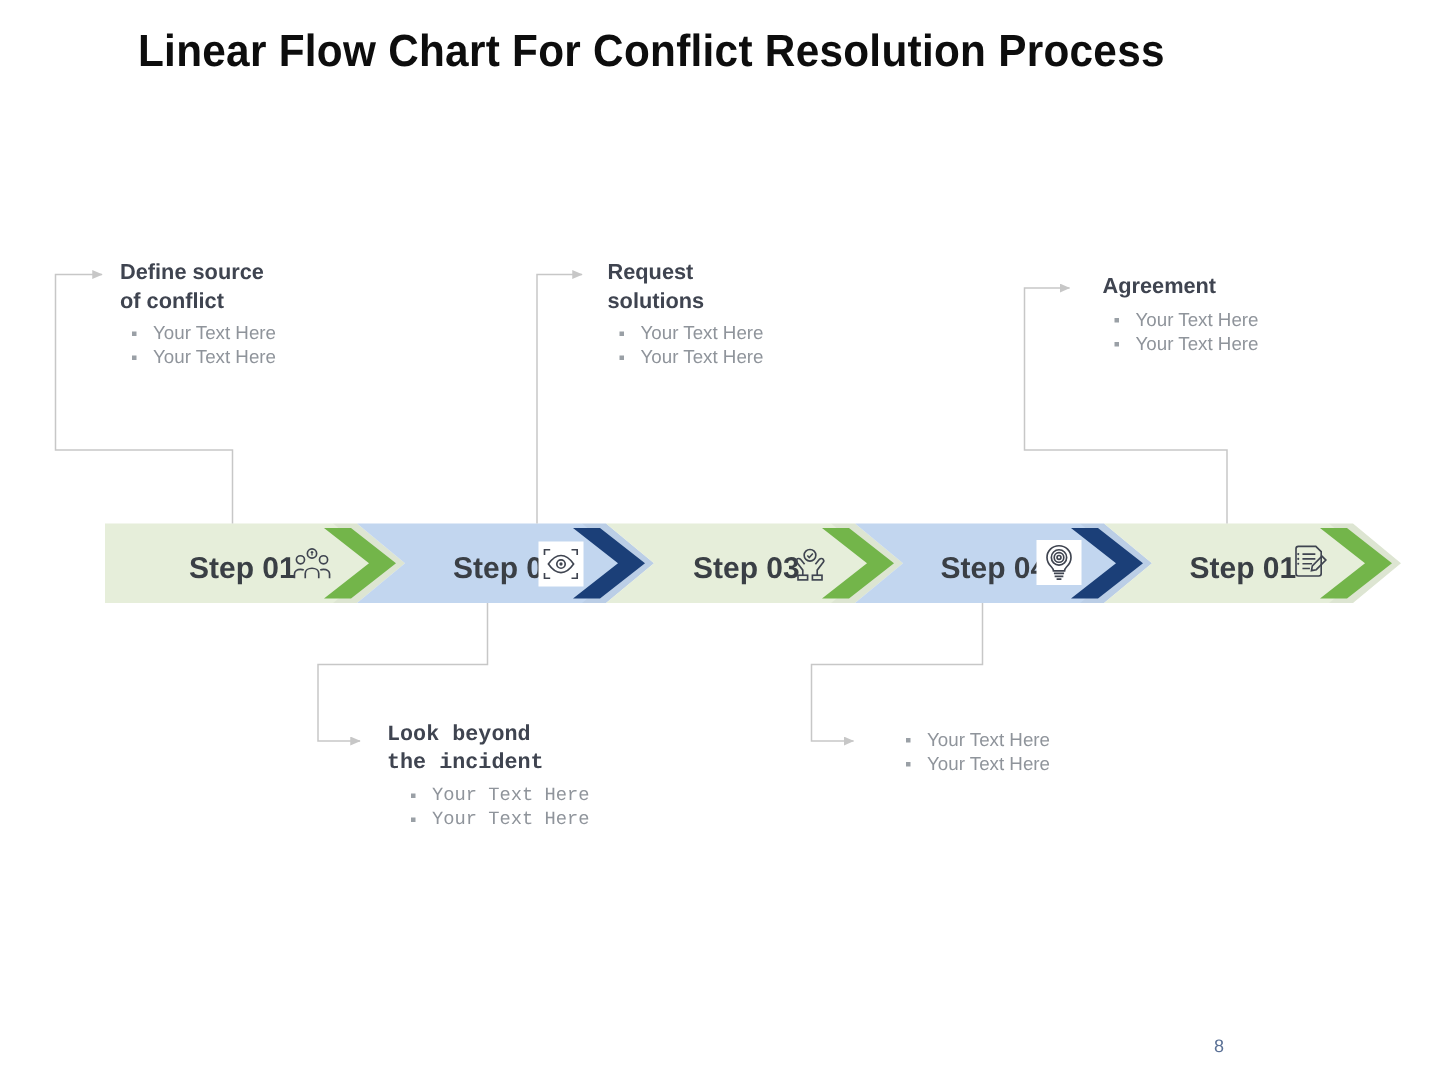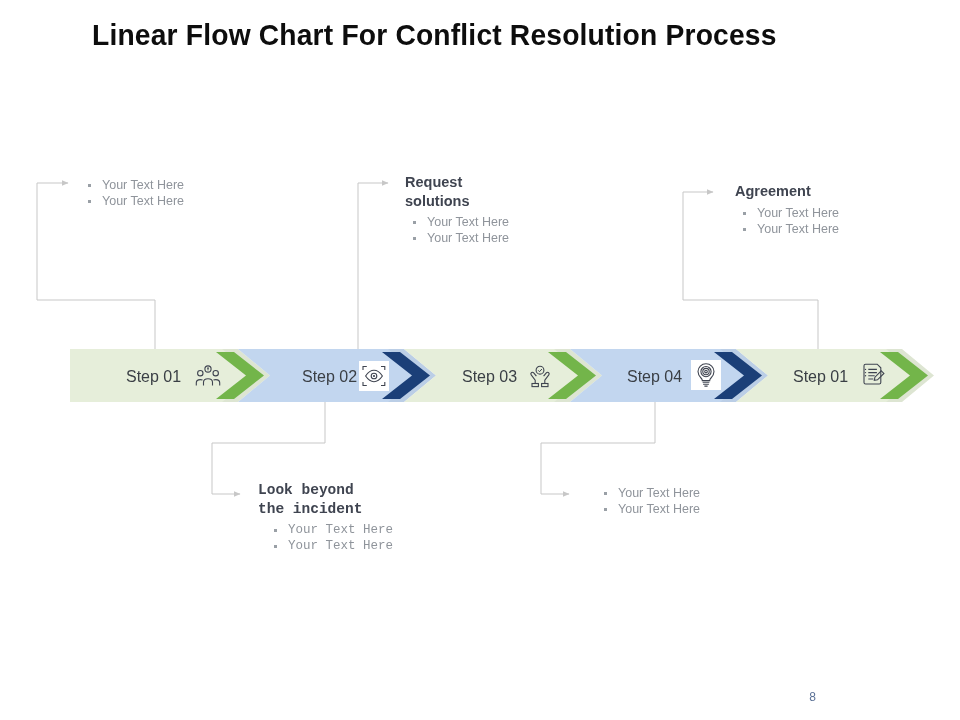--- a/index.html
+++ b/index.html
@@ -25,22 +25,22 @@
     white-space:nowrap;
   }
 
   
   #band-svg, #conn-svg{position:absolute;left:0;top:0;width:960px;height:720px;}
   #conn-svg{pointer-events:none;}
 
   
   .step-label{
     position:absolute;
-    font-size:16px;
-    font-weight:normal;
+    font-size:20px;
+    font-weight:bold;
     color:#3a3f45;
     white-space:nowrap;
   }
 
   
   .icon-tile{
     position:absolute;
     width:30px;height:30px;
     display:flex;align-items:center;justify-content:center;
   }
@@ -188,20 +188,22 @@
       <path d="M6.6 3.2h11.6l3.6 3.6v14.6c0 .9-.7 1.6-1.6 1.6H6.6c-.9 0-1.6-.7-1.6-1.6V4.8c0-.9.7-1.6 1.6-1.6Z"></path>
       <path d="M9.3 8.4h8.6M9.3 11.6h8.6M9.3 14.8h6.4M9.3 18h5"></path>
       <circle cx="6.5" cy="8.4" r="0.7" fill="#3f4450" stroke="none"></circle>
       <circle cx="6.5" cy="11.6" r="0.7" fill="#3f4450" stroke="none"></circle>
       <circle cx="6.5" cy="14.8" r="0.7" fill="#3f4450" stroke="none"></circle>
       <path d="M22.3 9.8l2.6 2.6-6.4 6.4-3.2.6.6-3.2 6.4-6.4Z"></path>
     </svg>
   </div>
 
   <div class="callout" style="left:80px;top:173px;">
+    <div class="callout-title">Define source
+of conflict</div>
     <ul class="bullets">
       <li>Your Text Here</li>
       <li>Your Text Here</li>
     </ul>
   </div>
 
   <div class="callout" style="left:405px;top:173px;">
     <div class="callout-title">Request
 solutions</div>
     <ul class="bullets">

